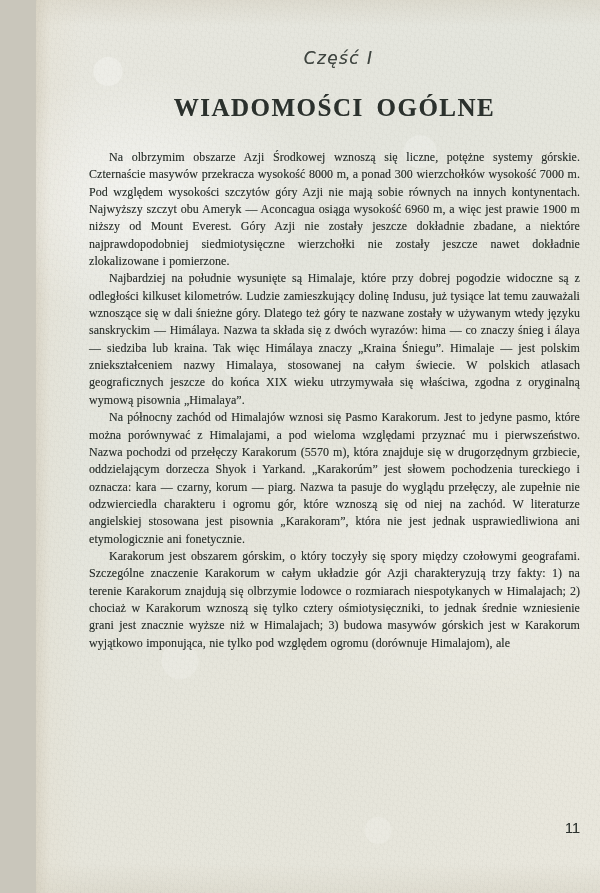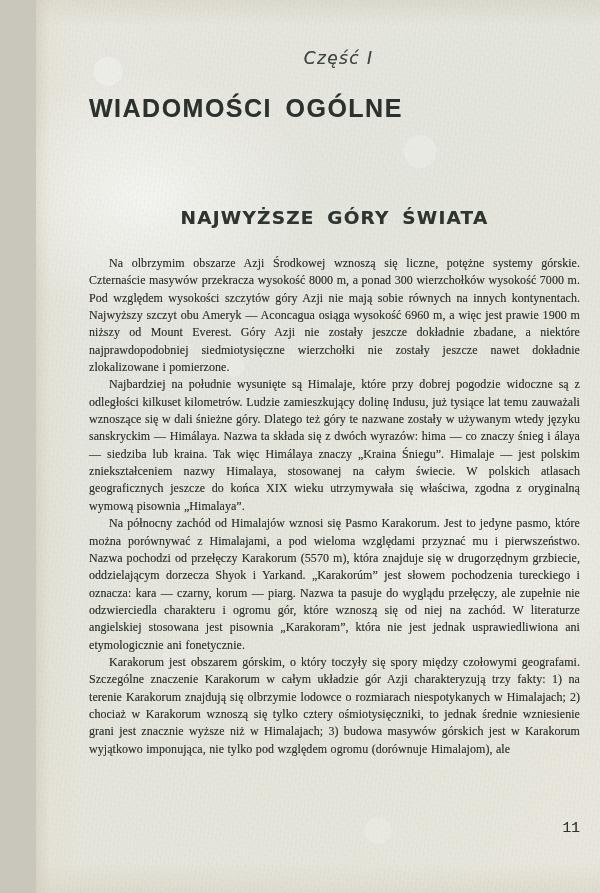--- a/index.html
+++ b/index.html
@@ -86,21 +86,22 @@
     font-weight: 400;
     font-size: 17px;
     letter-spacing: 1.4px;
     color: #3e443f;
     text-indent: 8px;
   }
 
   .main-title {
     margin: 0;
     padding-top: 26px;
-    font-family: Liberation Sans, sans-serif;
+    text-align: center;
+    font-family: Liberation Serif, serif;
     font-weight: 700;
     font-size: 25px;
     letter-spacing: 1.5px;
     color: #2b312d;
     word-spacing: 5px;
   }
 
   .section-title {
     margin: 0;
     padding-top: 84px;
@@ -130,41 +131,40 @@
     word-spacing: 0.4px;
     -webkit-font-smoothing: none;
   }
 
   
   .folio {
     position: absolute;
     right: 56px;
     bottom: 57px;
     z-index: 3;
-    font-family: Liberation Mono, monospace;
+    font-family: Liberation Sans, sans-serif;
     font-size: 14.5px;
     color: #2c322e;
   }
 
   
   .ink-soften {
     text-shadow: 0 0 0.35px rgba(44,50,46,0.45);
   }
 </style>
 </head>
 <body>
 
 <div class="page">
   <div class="content">
 
     <div class="part-label ink-soften">Część I</div>
 
     <h1 class="main-title ink-soften">WIADOMOŚCI OGÓLNE</h1>
 
-    <h2 class="section-title ink-soften">NAJWYŻSZE GÓRY ŚWIATA</h2>
 
     <div class="body-copy">
       <p class="ink-soften">Na olbrzymim obszarze Azji Środkowej wznoszą się liczne, potężne systemy górskie. Czternaście masywów przekracza wysokość 8000 m, a ponad 300 wierzchołków wysokość 7000 m. Pod względem wysokości szczytów góry Azji nie mają sobie równych na innych kontynentach. Najwyższy szczyt obu Ameryk — Aconcagua osiąga wysokość 6960 m, a więc jest prawie 1900 m niższy od Mount Everest. Góry Azji nie zostały jeszcze dokładnie zbadane, a niektóre najprawdopodobniej siedmiotysięczne wierzchołki nie zostały jeszcze nawet dokładnie zlokalizowane i pomierzone.</p>
       <p class="ink-soften">Najbardziej na południe wysunięte są Himalaje, które przy dobrej pogodzie widoczne są z odległości kilkuset kilometrów. Ludzie zamieszkujący dolinę Indusu, już tysiące lat temu zauważali wznoszące się w dali śnieżne góry. Dlatego też góry te nazwane zostały w używanym wtedy języku sanskryckim — Himálaya. Nazwa ta składa się z dwóch wyrazów: hima — co znaczy śnieg i álaya — siedziba lub kraina. Tak więc Himálaya znaczy „Kraina Śniegu”. Himalaje — jest polskim zniekształceniem nazwy Himalaya, stosowanej na całym świecie. W polskich atlasach geograficznych jeszcze do końca XIX wieku utrzymywała się właściwa, zgodna z oryginalną wymową pisownia „Himalaya”.</p>
       <p class="ink-soften">Na północny zachód od Himalajów wznosi się Pasmo Karakorum. Jest to jedyne pasmo, które można porównywać z Himalajami, a pod wieloma względami przyznać mu i pierwszeństwo. Nazwa pochodzi od przełęczy Karakorum (5570 m), która znajduje się w drugorzędnym grzbiecie, oddzielającym dorzecza Shyok i Yarkand. „Karakorúm” jest słowem pochodzenia tureckiego i oznacza: kara — czarny, korum — piarg. Nazwa ta pasuje do wyglądu przełęczy, ale zupełnie nie odzwierciedla charakteru i ogromu gór, które wznoszą się od niej na zachód. W literaturze angielskiej stosowana jest pisownia „Karakoram”, która nie jest jednak usprawiedliwiona ani etymologicznie ani fonetycznie.</p>
       <p class="ink-soften">Karakorum jest obszarem górskim, o który toczyły się spory między czołowymi geografami. Szczególne znaczenie Karakorum w całym układzie gór Azji charakteryzują trzy fakty: 1) na terenie Karakorum znajdują się olbrzymie lodowce o rozmiarach niespotykanych w Himalajach; 2) chociaż w Karakorum wznoszą się tylko cztery ośmiotysięczniki, to jednak średnie wzniesienie grani jest znacznie wyższe niż w Himalajach; 3) budowa masywów górskich jest w Karakorum wyjątkowo imponująca, nie tylko pod względem ogromu (dorównuje Himalajom), ale</p>
     </div>
 
   </div>
 

